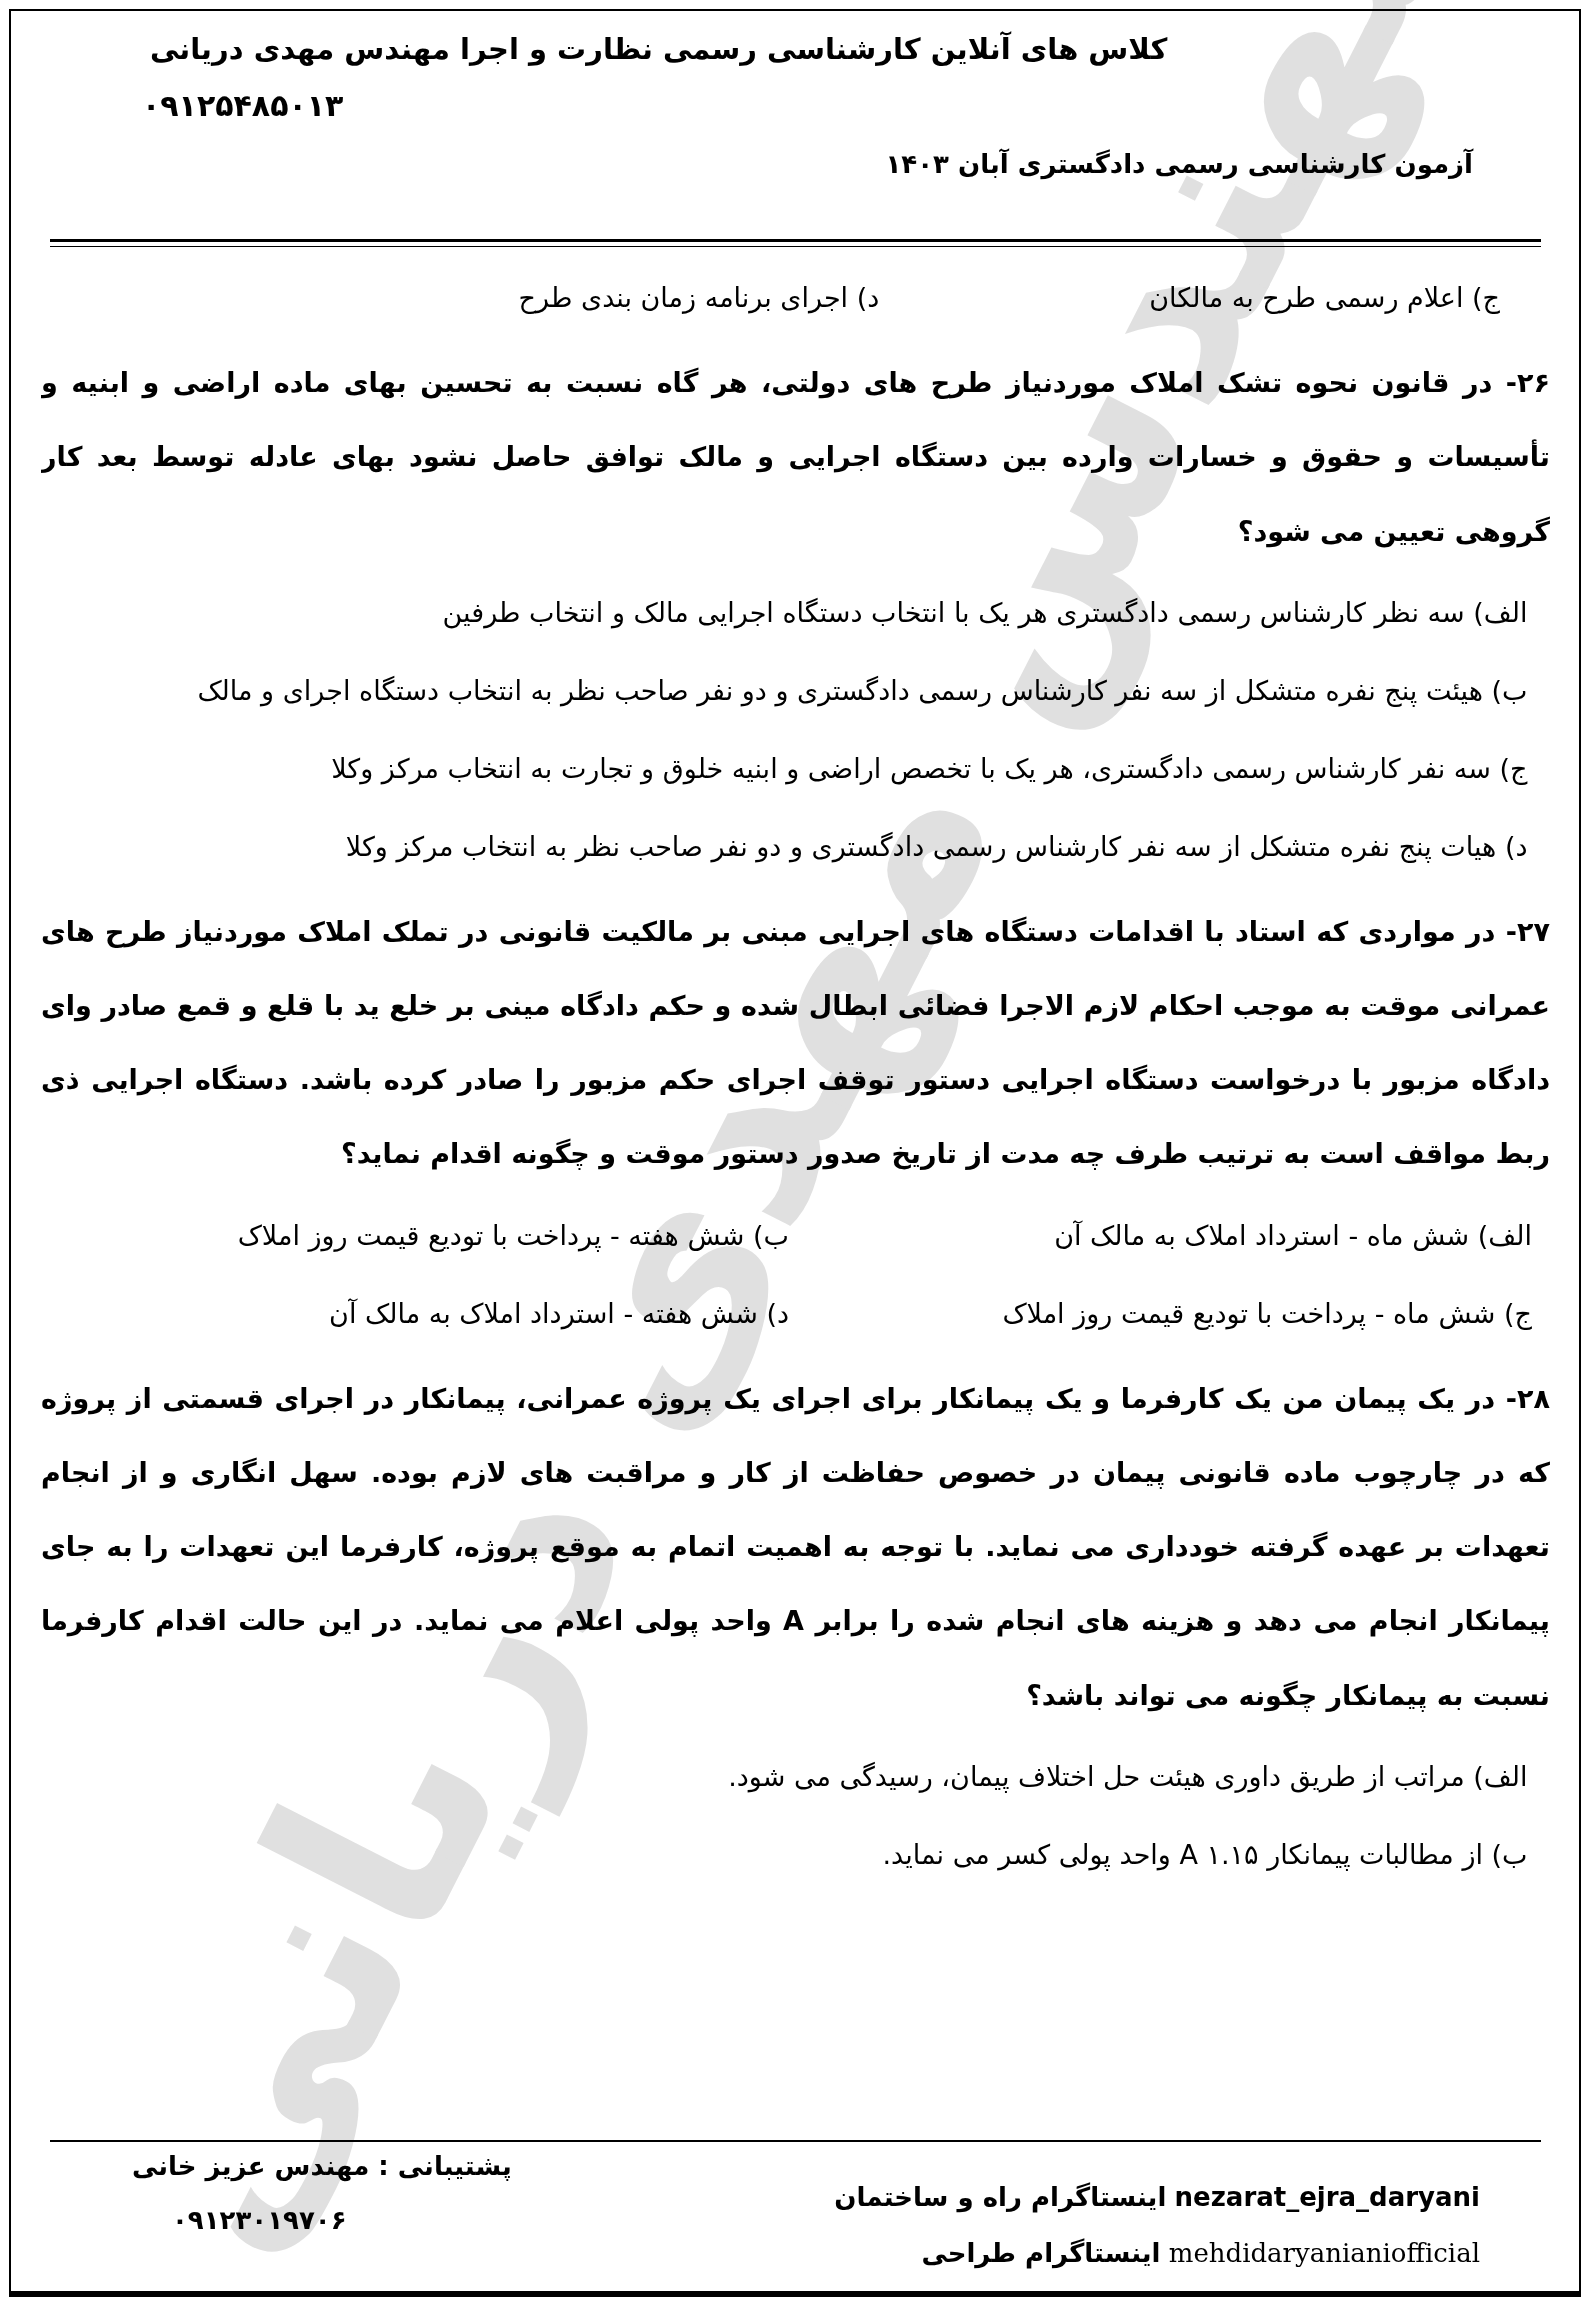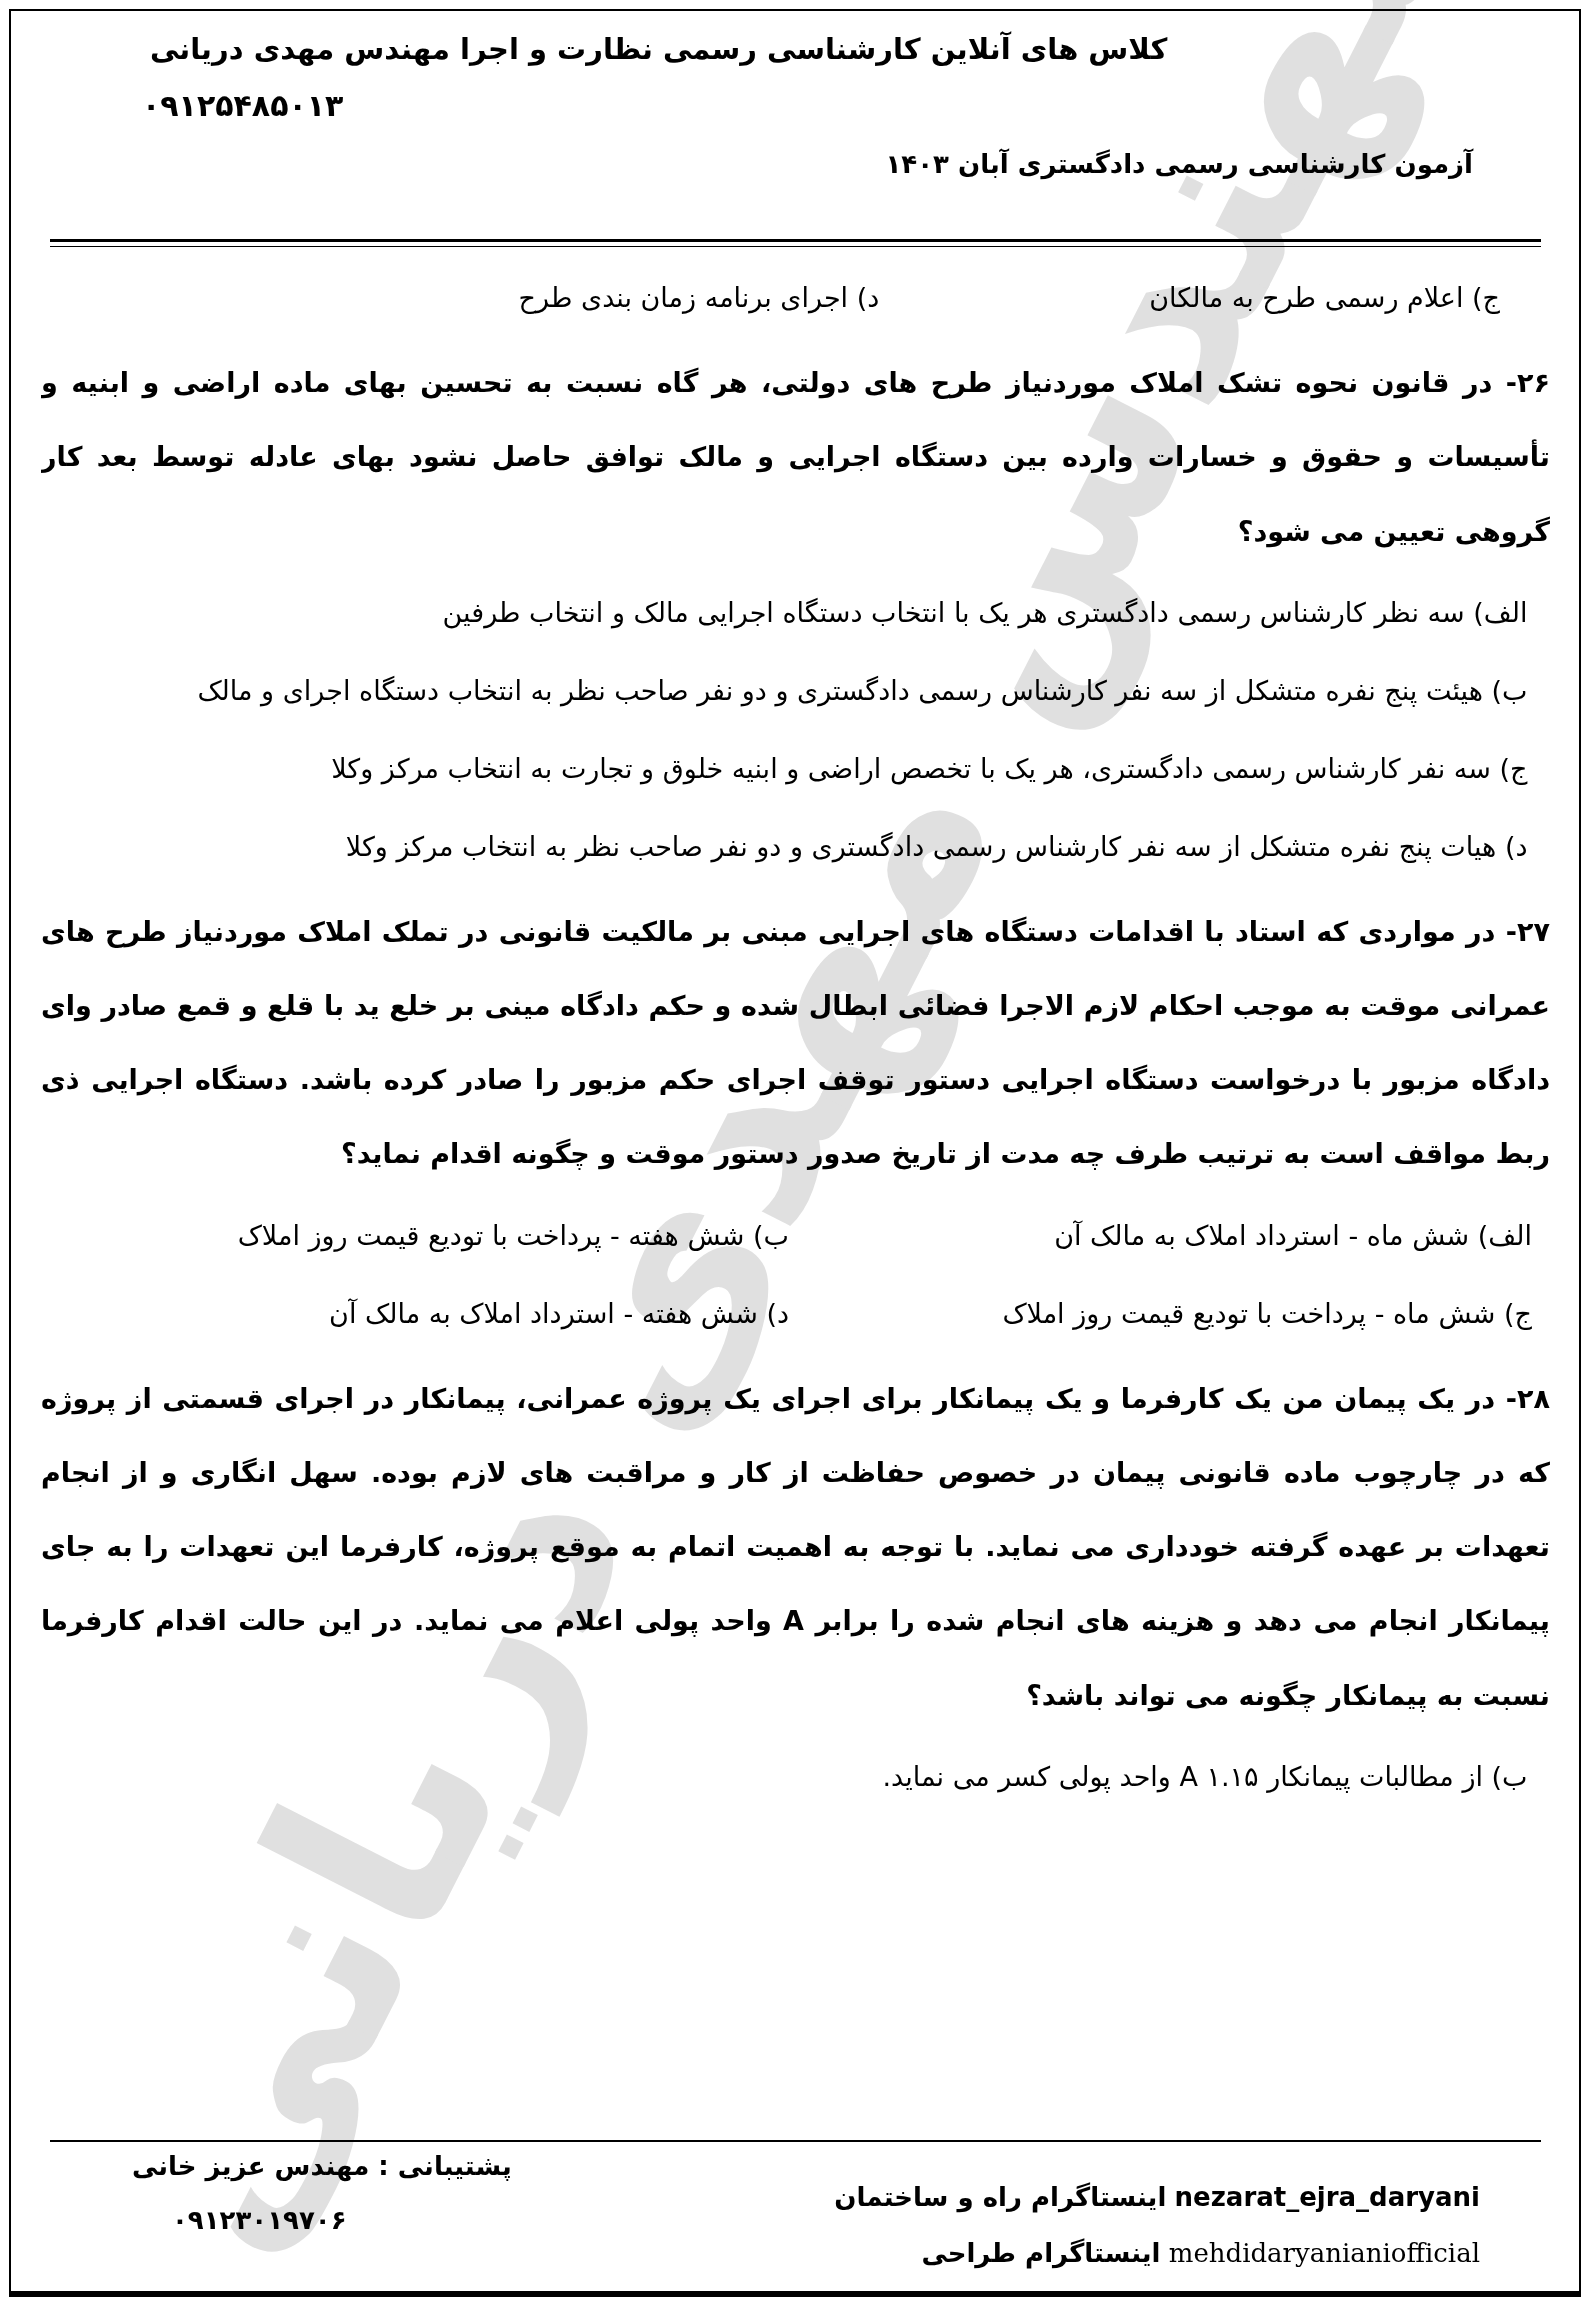--- a/index.html
+++ b/index.html
@@ -129,20 +129,21 @@
     <div class="optrow">
       <span class="cell-r">الف) شش ماه - استرداد املاک به مالک آن</span>
       <span class="cell-l">ب) شش هفته - پرداخت با تودیع قیمت روز املاک</span>
     </div>
     <div class="optrow">
       <span class="cell-r">ج) شش ماه - پرداخت با تودیع قیمت روز املاک</span>
       <span class="cell-l">د) شش هفته - استرداد املاک به مالک آن</span>
     </div>
 
     <div class="qtext">۲۸- در یک پیمان من یک کارفرما و یک پیمانکار برای اجرای یک پروژه عمرانی، پیمانکار در اجرای قسمتی از پروژه که در چارچوب ماده قانونی پیمان در خصوص حفاظت از کار و مراقبت های لازم بوده. سهل انگاری و از انجام تعهدات بر عهده گرفته خودداری می نماید. با توجه به اهمیت اتمام به موقع پروژه، کارفرما این تعهدات را به جای پیمانکار انجام می دهد و هزینه های انجام شده را برابر A واحد پولی اعلام می نماید. در این حالت اقدام کارفرما نسبت به پیمانکار چگونه می تواند باشد؟</div>
+    <div class="opt">الف) مراتب از طریق داوری هیئت حل اختلاف پیمان، رسیدگی می شود.</div>
     <div class="opt">ب) از مطالبات پیمانکار ۱.۱۵ A واحد پولی کسر می نماید.</div>
 
   </div>
 
   <div class="footer-rule"></div>
 
   <div class="support-label">پشتیبانی : مهندس عزیز خانی</div>
   <div class="support-phone">۰۹۱۲۳۰۱۹۷۰۶</div>
 
   <div class="insta insta1">

